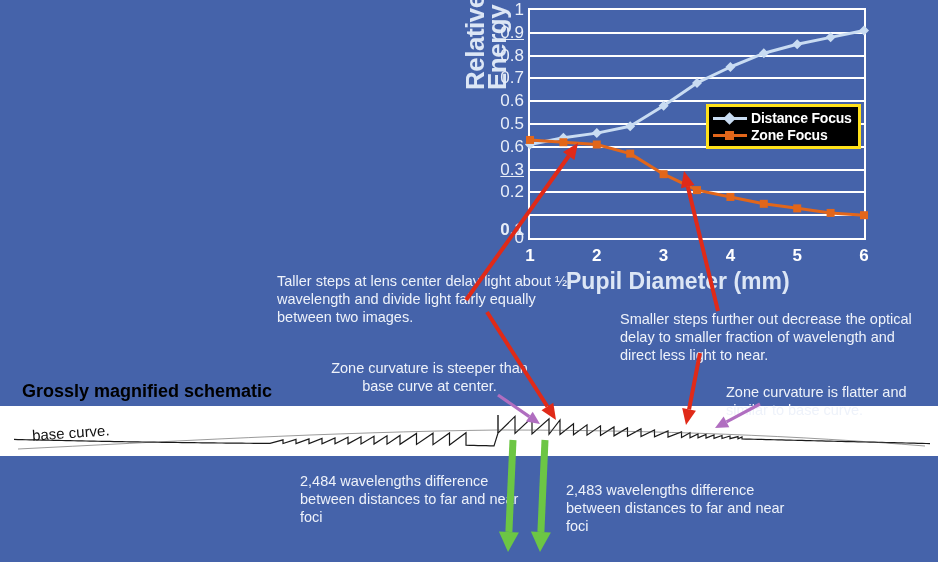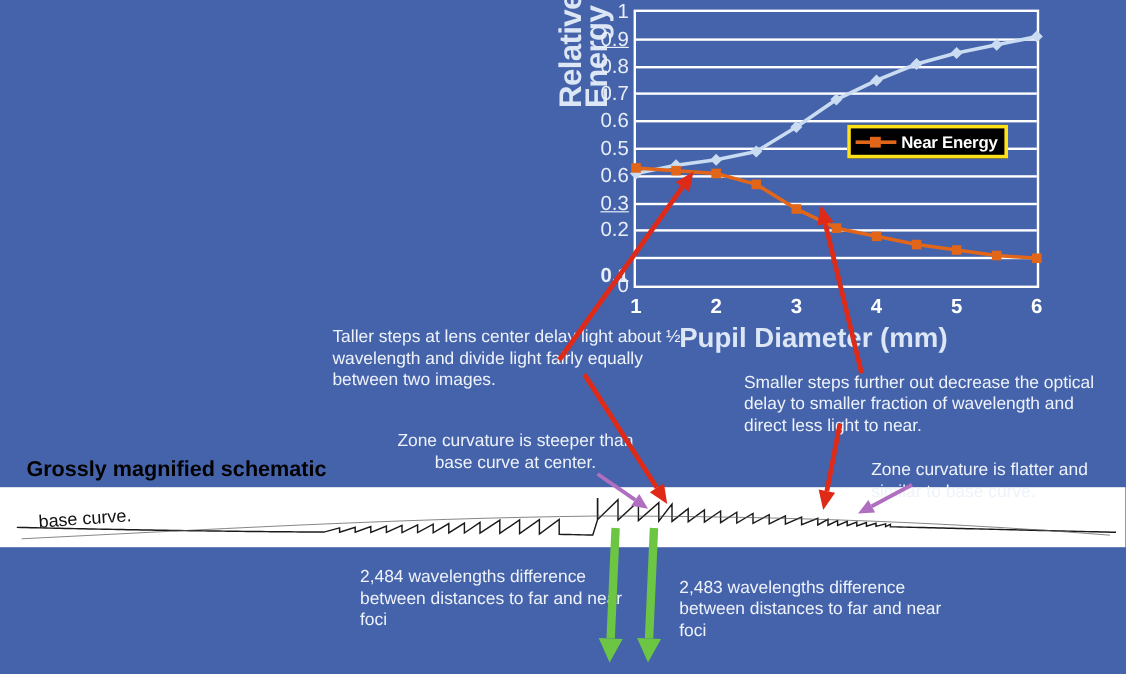--- a/index.html
+++ b/index.html
@@ -129,24 +129,31 @@
       <div class="xtick" style="left: 135.6px; top: 2px;">3</div>
       <div class="xtick" style="left: 202.4px; top: 2px;">4</div>
       <div class="xtick" style="left: 269.2px; top: 2px;">5</div>
       <div class="xtick" style="left: 336px; top: 2px;">6</div>
     </div>
   <div id="xlabel">Pupil Diameter (mm)</div>
 
   <div id="legend">
       <div class="legend-row">
         <span class="legend-mark">
+          <i style="background: rgb(201, 220, 242);"></i>
+          <b style="background: rgb(201, 220, 242); transform: rotate(45deg);"></b>
+        </span>
+        <span class="legend-label">Distance Focus</span>
+      </div>
+      <div class="legend-row">
+        <span class="legend-mark">
           <i style="background: rgb(226, 102, 26);"></i>
           <b style="background: rgb(226, 102, 26);"></b>
         </span>
-        <span class="legend-label">Near Energy</span>
+        <span class="legend-label">Zone Focus</span>
       </div>
     </div>
 </div>
 
 <div class="abs" id="schematic-title">Grossly magnified schematic</div>
 
 <div class="abs" id="schematic">
   <svg viewBox="0 0 938 50" style="width:938px;height:50px;display:block;">
     <g id="lens-profile" fill="none" stroke="#1a1a1a" stroke-width="1.1">
         <path d="M 14 33.47 L 18.00 33.56 L 22.00 33.65 L 26.00 33.74 L 30.00 33.83 L 34.00 33.92 L 38.00 34.01 L 42.00 34.10 L 46.00 34.18 L 50.00 34.27 L 54.00 34.35 L 58.00 34.44 L 62.00 34.52 L 66.00 34.60 L 70.00 34.69 L 74.00 34.77 L 78.00 34.85 L 82.00 34.93 L 86.00 35.01 L 90.00 35.08 L 94.00 35.16 L 98.00 35.24 L 102.00 35.31 L 106.00 35.39 L 110.00 35.46 L 114.00 35.53 L 118.00 35.60 L 122.00 35.67 L 126.00 35.74 L 130.00 35.81 L 134.00 35.87 L 138.00 35.94 L 142.00 36.00 L 146.00 36.06 L 150.00 36.13 L 154.00 36.19 L 158.00 36.24 L 162.00 36.30 L 166.00 36.36 L 170.00 36.41 L 174.00 36.47 L 178.00 36.52 L 182.00 36.57 L 186.00 36.62 L 190.00 36.67 L 194.00 36.72 L 198.00 36.77 L 202.00 36.81 L 206.00 36.85 L 210.00 36.90 L 214.00 36.94 L 218.00 36.98 L 222.00 37.02 L 226.00 37.06 L 230.00 37.09 L 234.00 37.13 L 238.00 37.16 L 242.00 37.20 L 246.00 37.23 L 250.00 37.26 L 254.00 37.29 L 258.00 37.32 L 262.00 37.35 L 266.00 37.38 L 270.00 37.41 L 283.00 33.90 L 283.00 37.49 L 296.00 33.39 L 296.00 37.57 L 309.00 32.87 L 309.00 37.64 L 322.00 32.35 L 322.00 37.72 L 335.00 31.84 L 335.00 37.79 L 348.00 31.33 L 348.00 37.87 L 361.00 30.82 L 361.00 37.96 L 374.00 30.33 L 374.00 38.06 L 387.00 29.85 L 387.00 38.17 L 400.00 29.39 L 400.00 38.30 L 416.50 27.48 L 416.50 38.48 L 433.00 27.21 L 433.00 38.71 L 449.50 26.97 L 449.50 38.97 L 466.00 26.77 L 466.00 39.27 L 470.00 39.36 L 474.00 39.44 L 478.00 39.53 L 482.00 39.61 L 486.00 39.71 L 490.00 39.80 L 494.00 39.90 L 498.00 27.00 L 515.00 10.42 L 515.00 27.42 L 532.00 11.66 L 532.00 27.83 L 549.00 12.89 L 549.00 28.25 L 560.00 13.99 L 560.00 28.52 L 573.50 17.85 L 573.50 28.85 L 587.00 18.86 L 587.00 29.18 L 600.50 19.86 L 600.50 29.51 L 614.00 20.87 L 614.00 29.84 L 627.50 21.87 L 627.50 30.17 L 641.00 22.88 L 641.00 30.50 L 654.50 23.88 L 654.50 30.83 L 668.00 24.89 L 668.00 31.16 L 681.50 25.90 L 681.50 31.50 L 690.00 26.78 L 690.00 31.70 L 698.00 27.90 L 698.00 31.90 L 706.00 28.43 L 706.00 32.10 L 714.00 28.97 L 714.00 32.29 L 722.00 29.50 L 722.00 32.49 L 730.00 30.04 L 730.00 32.68 L 738.00 30.57 L 738.00 32.88 L 742.00 31.01 L 742.00 32.98 L 746.00 33.08 L 750.00 33.17 L 754.00 33.27 L 758.00 33.37 L 762.00 33.47 L 766.00 33.57 L 770.00 33.66 L 774.00 33.76 L 778.00 33.86 L 782.00 33.96 L 786.00 34.06 L 790.00 34.15 L 794.00 34.25 L 798.00 34.35 L 802.00 34.45 L 806.00 34.55 L 810.00 34.64 L 814.00 34.74 L 818.00 34.84 L 822.00 34.94 L 826.00 35.04 L 830.00 35.13 L 834.00 35.23 L 838.00 35.33 L 842.00 35.43 L 846.00 35.53 L 850.00 35.62 L 854.00 35.72 L 858.00 35.82 L 862.00 35.92 L 866.00 36.02 L 870.00 36.11 L 874.00 36.21 L 878.00 36.31 L 882.00 36.41 L 886.00 36.51 L 890.00 36.60 L 894.00 36.70 L 898.00 36.80 L 902.00 36.90 L 906.00 37.00 L 910.00 37.09 L 914.00 37.19 L 918.00 37.29 L 922.00 37.39 L 926.00 37.49 L 930.00 37.58" fill="none" stroke="#1a1a1a" stroke-width="1.2"></path>

